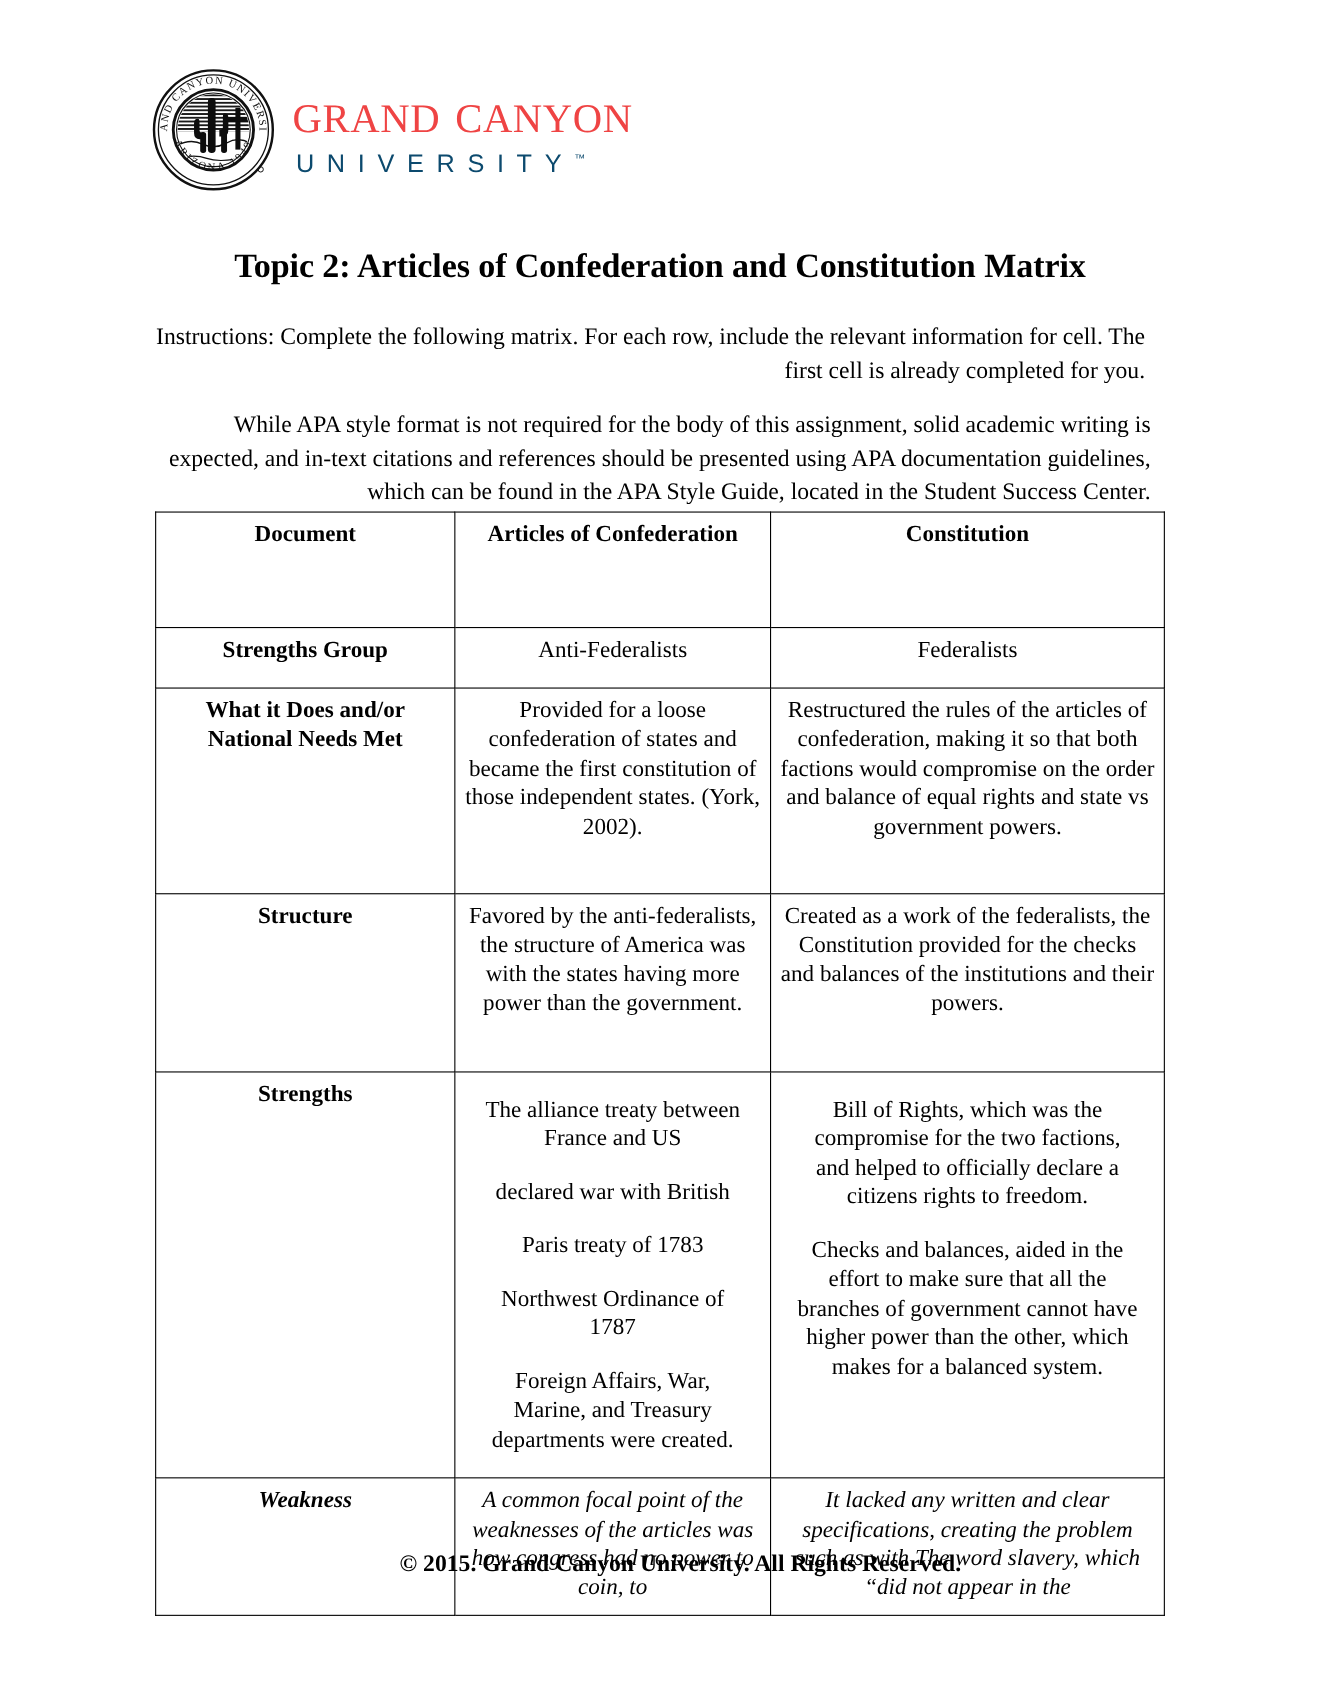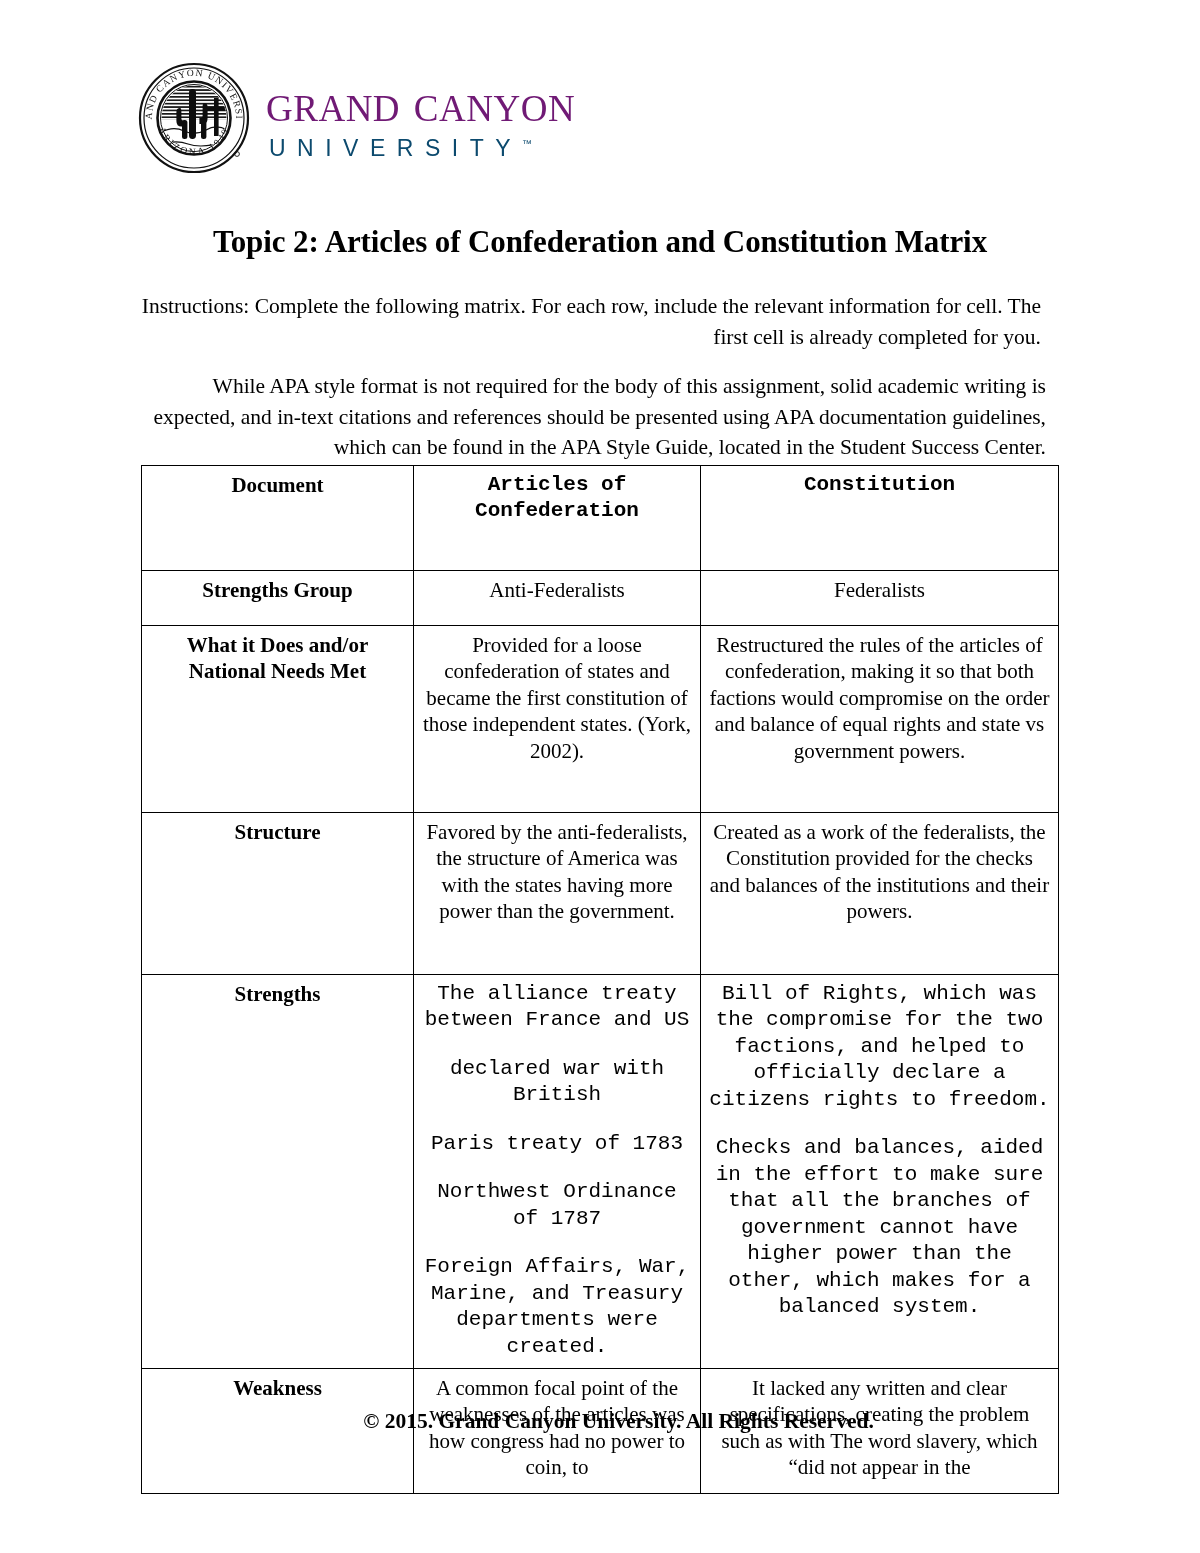--- a/index.html
+++ b/index.html
@@ -36,21 +36,21 @@
     display: flex;
     flex-direction: column;
     justify-content: center;
     padding-top: 4px;
   }
   .wordmark-main {
     font-family: "Liberation Serif", "DejaVu Serif", serif;
     font-size: 53px;
     line-height: 0.96;
     letter-spacing: 0.5px;
-    color: #701a75;
+    color: #ef4444;
     white-space: nowrap;
     font-variant: small-caps;
     text-transform: lowercase;
   }
   .wordmark-main::first-letter { font-size: 53px; }
   .wordmark-sub {
     font-family: "Liberation Sans", "DejaVu Sans", sans-serif;
     font-size: 23px;
     letter-spacing: 11.5px;
     color: #0c4a6e;
@@ -115,38 +115,37 @@
   .hdr-doc {
     font-weight: bold;
     font-size: 19px;
     padding-top: 9px;
   }
   .hdr-big {
     font-weight: bold;
     font-size: 30px;
     line-height: 1.2;
     padding-top: 7px;
-    font-family: Liberation Mono, monospace;
   }
   .row-label {
     font-weight: bold;
     font-size: 21px;
     padding-top: 9px;
     line-height: 1.3;
   }
   .cell-body { padding-top: 8px; }
-  .cell-body p { margin: 0; font-family: Liberation Mono, monospace; }
+  .cell-body p { margin: 14px; }
   .cell-body p + p { margin-top: 22px; }
 
   .r-header td  { height: 90px; }
   .r-support td { height: 40px; }
   .r-what td    { height: 172px; }
   .r-struct td  { height: 147px; }
   .r-strength td{ height: 347px; text-align: center; }
-  .r-weak td    { height: 110px; }
+  .r-weak td    { height: 110px; font-style: italic; }
 
   .clip-cell { overflow: hidden; }
 
   
   .footer {
     position: absolute;
     left: 141px;
     top: 1409px;
     width: 917px;
     text-align: center;

